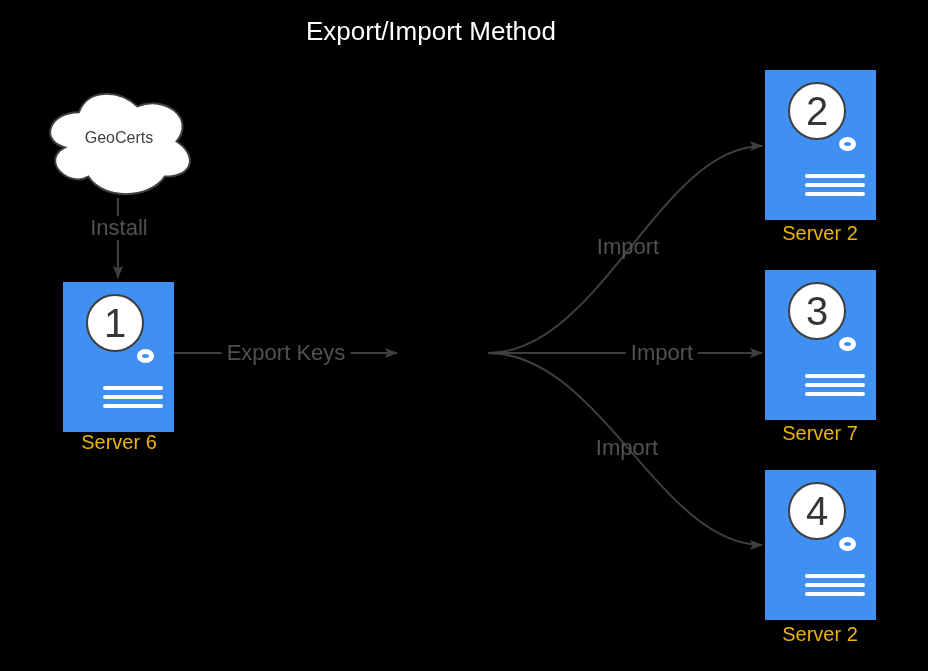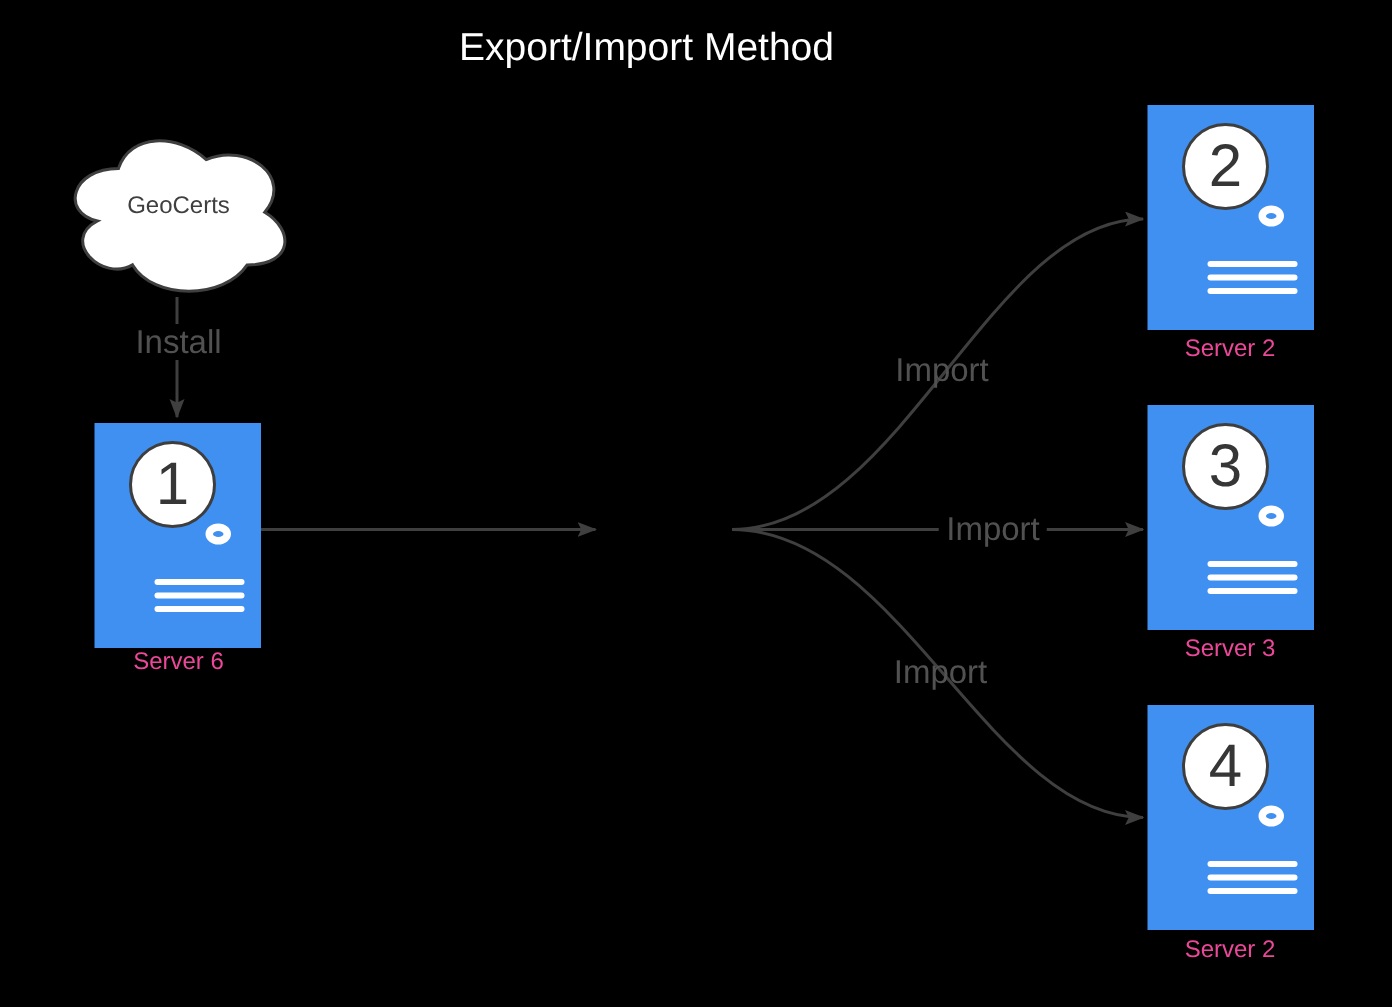--- a/index.html
+++ b/index.html
@@ -68,22 +68,22 @@
     border-radius: 50%;
   }
   .vents { position: absolute; left: 40px; top: 104px; width: 60px; }
   .vents i {
     display: block; height: 4px; margin-bottom: 5px;
     background: #ffffff; border-radius: 2px;
   }
   .server-label {
     position: absolute;
     transform: translateX(-50%);
-    font-size: 16px; line-height: 20px;
-    color: #ec4899;
+    font-size: 20px; line-height: 20px;
+    color: #eab308;
     white-space: nowrap;
     z-index: 3;
   }
   #slabel-0 { left: 119px; top: 432px; }
   #slabel-1 { left: 820px; top: 223px; }
   #slabel-2 { left: 820px; top: 423px; }
   #slabel-3 { left: 820px; top: 624px; }
 </style>
 </head>
 <body>
@@ -110,20 +110,21 @@
              C 7.8,29.25 0,58.5 24.96,64.35
              C 0,77.22 28.08,105.3 48.36,93.6
              C 62.4,117 109.2,117 124.8,93.6
              C 156,93.6 156,70.2 136.5,58.5
              C 156,35.1 124.8,11.7 97.5,23.4
              C 78,5.85 46.8,5.85 39,29.25 Z" fill="#ffffff" stroke="#3f3f3f" stroke-width="2"></path>
   </svg>
   <div class="cloud-label">GeoCerts</div>
 
   <div class="edge-label on-line" id="lbl-install">Install</div>
+  <div class="edge-label on-line" id="lbl-export">Export Keys</div>
   <div class="edge-label" id="lbl-import-0">Import</div>
   <div class="edge-label on-line" id="lbl-import-1">Import</div>
   <div class="edge-label" id="lbl-import-2">Import</div>
 
   <div class="server" id="server-0">
     <div class="badge">
       <span>1</span>
     </div>
     <div class="ring"></div>
     <div class="vents">
@@ -151,21 +152,21 @@
     <div class="badge">
       <span>3</span>
     </div>
     <div class="ring"></div>
     <div class="vents">
       <i></i>
       <i></i>
       <i></i>
     </div>
   </div>
-  <div class="server-label" id="slabel-2">Server 3</div>
+  <div class="server-label" id="slabel-2">Server 7</div>
 
   <div class="server" id="server-3">
     <div class="badge">
       <span>4</span>
     </div>
     <div class="ring"></div>
     <div class="vents">
       <i></i>
       <i></i>
       <i></i>

